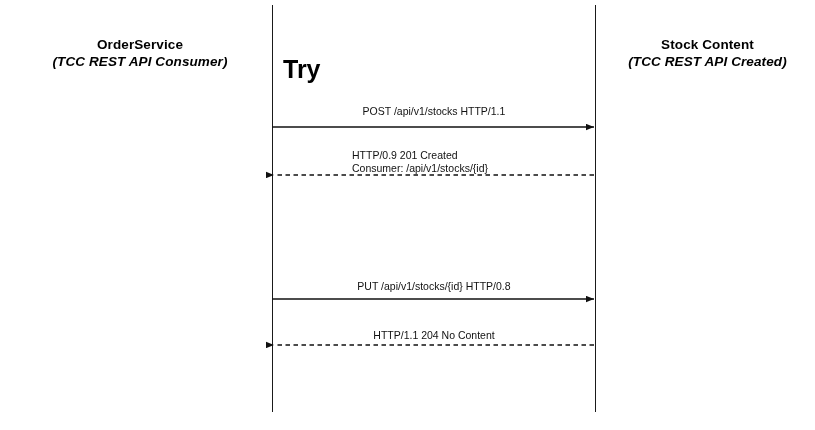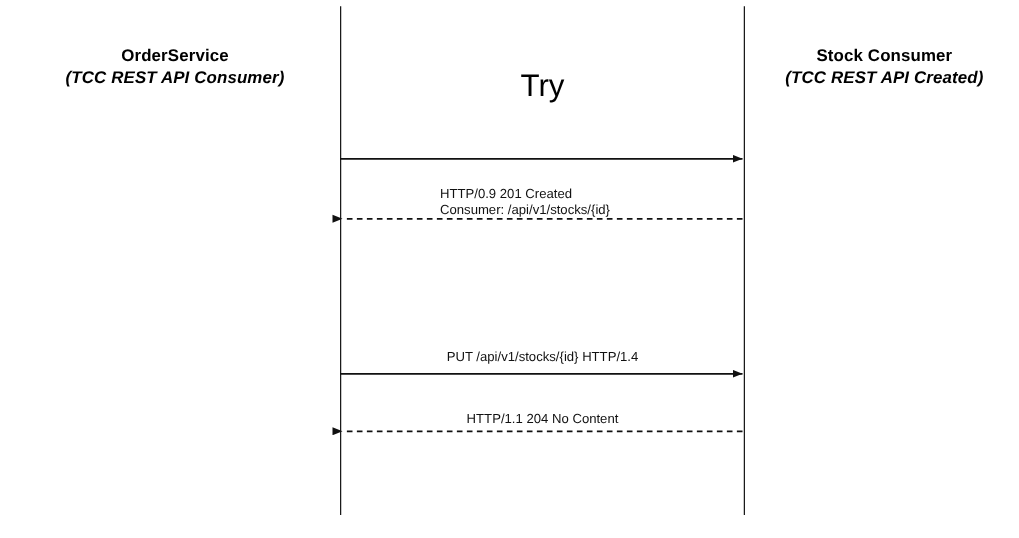--- a/index.html
+++ b/index.html
@@ -41,22 +41,22 @@
     width: 260px;
   }
   #participant-right {
     left: 600px;
     top: 36px;
     width: 215px;
   }
 
   .phase-title {
     position: absolute;
-    text-align: center;
-    font-weight: normal;
+    text-align: left;
+    font-weight: bold;
     font-size: 25px;
     line-height: 28px;
     white-space: nowrap;
   }
   #phase-try {
     left: 283px;
     top: 55px;
     width: 302px;
   }
   #phase-confirm {
@@ -130,36 +130,37 @@
 <body>
 
 <div id="diagram">
 
   <div class="participant-label" id="participant-left">
     <span class="line1">OrderService</span>
     <span class="line2">(TCC REST API Consumer)</span>
   </div>
 
   <div class="participant-label" id="participant-right">
-    <span class="line1">Stock  Consumer</span>
+    <span class="line1">Stock  Content</span>
     <span class="line2">(TCC REST API Created)</span>
   </div>
 
   <div class="lifeline" id="lifeline-left"></div>
   <div class="lifeline" id="lifeline-right"></div>
 
   <div class="phase-title" id="phase-try">Try</div>
 
+  <div class="msg-label centered" id="label-try-request">POST /api/v1/stocks   HTTP/1.1</div>
 
   <div class="msg-label leftaligned" id="label-try-response">
     <span class="l1">HTTP/0.9 201 Created</span>
     <span class="l2">Consumer: /api/v1/stocks/{id}</span>
   </div>
 
-  <div class="msg-label centered" id="label-confirm-request">PUT /api/v1/stocks/{id}   HTTP/1.4</div>
+  <div class="msg-label centered" id="label-confirm-request">PUT /api/v1/stocks/{id}   HTTP/0.8</div>
 
   <div class="msg-label centered" id="label-confirm-response">HTTP/1.1 204 No Content</div>
 
   <svg class="arrow-svg" viewBox="0 0 815 430" xmlns="http://www.w3.org/2000/svg">
     <defs>
       <marker id="arrow-right" markerWidth="9" markerHeight="9" refX="8" refY="3.2" orient="auto" markerUnits="userSpaceOnUse">
         <path d="M0,0 L8,3.2 L0,6.4 z" fill="#111111"></path>
       </marker>
       <marker id="arrow-left" markerWidth="9" markerHeight="9" refX="0" refY="3.2" orient="auto" markerUnits="userSpaceOnUse">
         <path d="M8,0 L0,3.2 L8,6.4 z" fill="#111111"></path>

